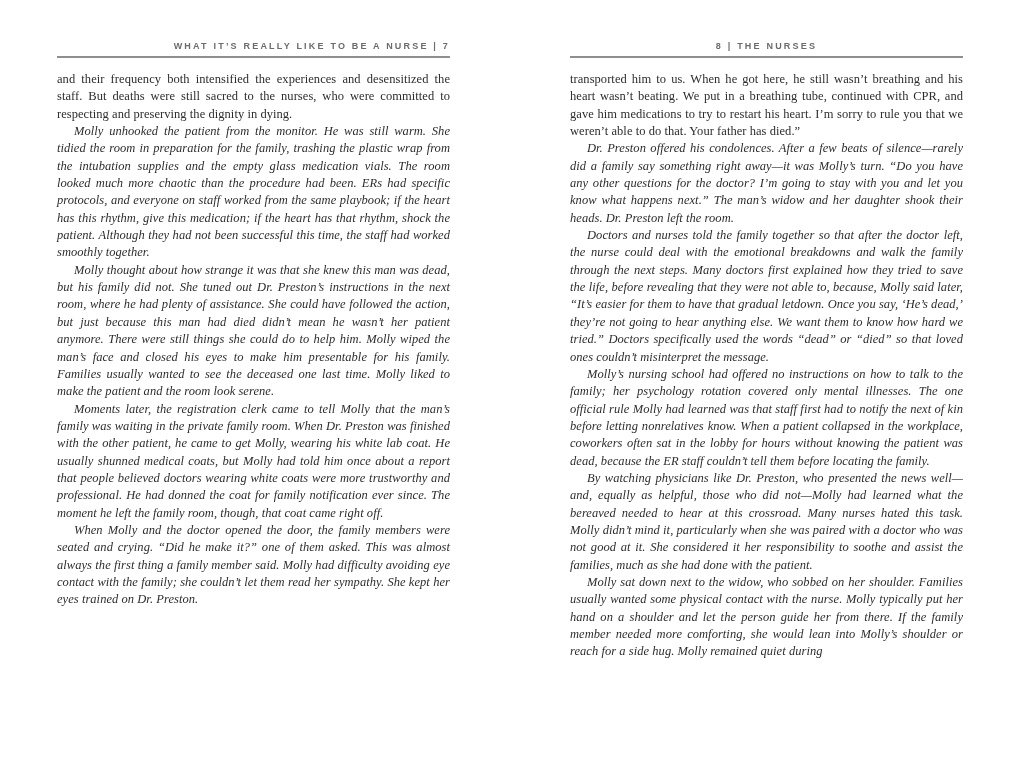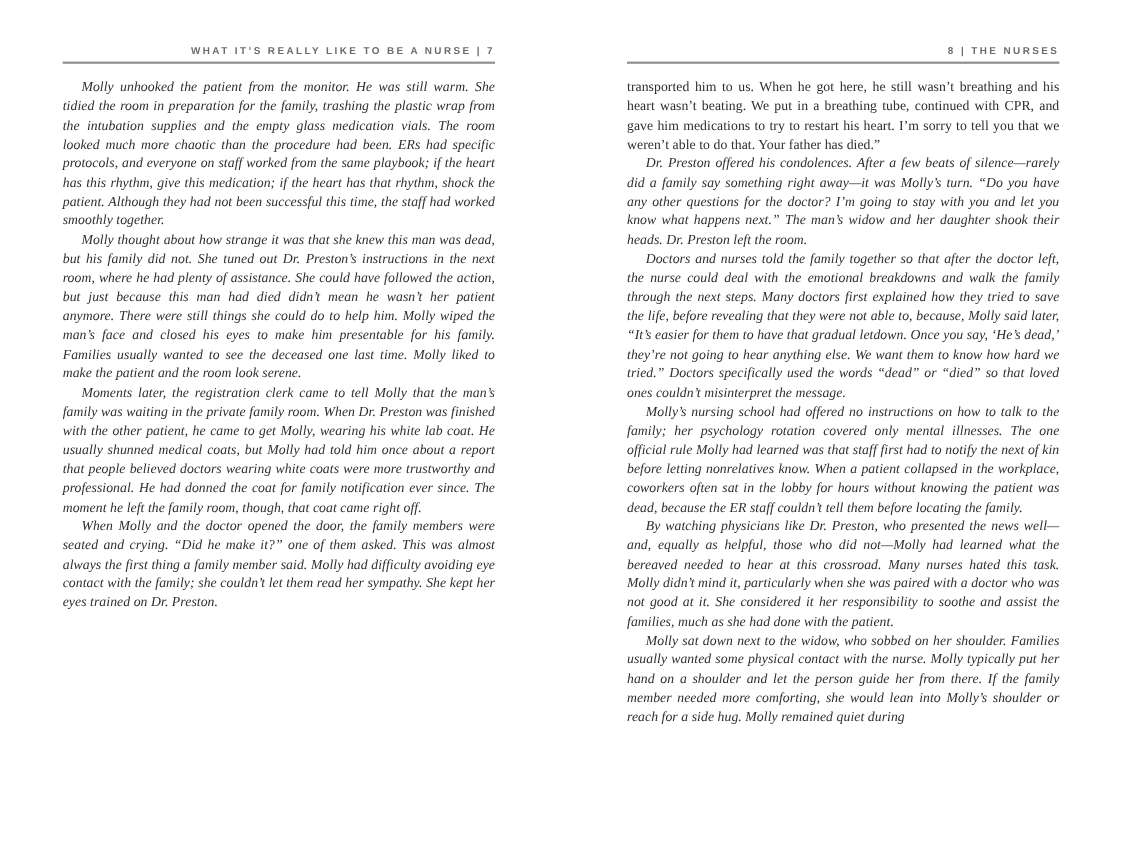--- a/index.html
+++ b/index.html
@@ -28,21 +28,21 @@
     display: block;
     margin-top: 41px;
     font-family: "Liberation Sans", sans-serif;
     font-size: 9px;
     font-weight: bold;
     letter-spacing: 2.2px;
     color: var(--header, #6b6b6b);
     white-space: nowrap;
   }
   .page-left .running-header  { text-align: right; }
-  .page-right .running-header { text-align: right; }
+  .page-right .running-header { text-align: center; }
 
   .header-rule {
     height: 2px;
     background: var(--rule, #8f8f8f);
     margin-top: 5px;
   }
 
   .body-text {
     margin-top: 13px;
     color: var(--text, #2d2d2d);
@@ -58,32 +58,33 @@
 </style>
 </head>
 <body>
 
 <div class="spread">
 
   <div class="page page-left">
     <span class="running-header">WHAT IT’S REALLY LIKE TO BE A NURSE | 7</span>
     <div class="header-rule"></div>
     <div class="body-text">
+      <p>and their frequency both intensified the experiences and desensitized the staff. But deaths were still sacred to the nurses, who were committed to respecting and preserving the dignity in dying.</p>
       <p class="indent">Molly unhooked the patient from the monitor. He was still warm. She tidied the room in preparation for the family, trashing the plastic wrap from the intubation supplies and the empty glass medication vials. The room looked much more chaotic than the procedure had been. ERs had specific protocols, and everyone on staff worked from the same playbook; if the heart has this rhythm, give this medication; if the heart has that rhythm, shock the patient. Although they had not been successful this time, the staff had worked smoothly together.</p>
       <p class="indent">Molly thought about how strange it was that she knew this man was dead, but his family did not. She tuned out Dr. Preston’s instructions in the next room, where he had plenty of assistance. She could have followed the action, but just because this man had died didn’t mean he wasn’t her patient anymore. There were still things she could do to help him. Molly wiped the man’s face and closed his eyes to make him presentable for his family. Families usually wanted to see the deceased one last time. Molly liked to make the patient and the room look serene.</p>
       <p class="indent">Moments later, the registration clerk came to tell Molly that the man’s family was waiting in the private family room. When Dr. Preston was finished with the other patient, he came to get Molly, wearing his white lab coat. He usually shunned medical coats, but Molly had told him once about a report that people believed doctors wearing white coats were more trustworthy and professional. He had donned the coat for family notification ever since. The moment he left the family room, though, that coat came right off.</p>
       <p class="indent">When Molly and the doctor opened the door, the family members were seated and crying. “Did he make it?” one of them asked. This was almost always the first thing a family member said. Molly had difficulty avoiding eye contact with the family; she couldn’t let them read her sympathy. She kept her eyes trained on Dr. Preston.</p>
     </div>
   </div>
 
   <div class="page page-right">
     <span class="running-header">8 | THE NURSES</span>
     <div class="header-rule"></div>
     <div class="body-text">
-      <p>transported him to us. When he got here, he still wasn’t breathing and his heart wasn’t beating. We put in a breathing tube, continued with CPR, and gave him medications to try to restart his heart. I’m sorry to tell you that we weren’t able to do that. Your father has died.”</p>
+      <p>transported him to us. When he got here, he still wasn’t breathing and his heart wasn’t beating. We put in a breathing tube, continued with CPR, and gave him medications to try to restart his heart. I’m sorry to rule you that we weren’t able to do that. Your father has died.”</p>
       <p class="indent">Dr. Preston offered his condolences. After a few beats of silence—rarely did a family say something right away—it was Molly’s turn. “Do you have any other questions for the doctor? I’m going to stay with you and let you know what happens next.” The man’s widow and her daughter shook their heads. Dr. Preston left the room.</p>
       <p class="indent">Doctors and nurses told the family together so that after the doctor left, the nurse could deal with the emotional breakdowns and walk the family through the next steps. Many doctors first explained how they tried to save the life, before revealing that they were not able to, because, Molly said later, “It’s easier for them to have that gradual letdown. Once you say, ‘He’s dead,’ they’re not going to hear anything else. We want them to know how hard we tried.” Doctors specifically used the words “dead” or “died” so that loved ones couldn’t misinterpret the message.</p>
       <p class="indent">Molly’s nursing school had offered no instructions on how to talk to the family; her psychology rotation covered only mental illnesses. The one official rule Molly had learned was that staff first had to notify the next of kin before letting nonrelatives know. When a patient collapsed in the workplace, coworkers often sat in the lobby for hours without knowing the patient was dead, because the ER staff couldn’t tell them before locating the family.</p>
       <p class="indent">By watching physicians like Dr. Preston, who presented the news well—and, equally as helpful, those who did not—Molly had learned what the bereaved needed to hear at this crossroad. Many nurses hated this task. Molly didn’t mind it, particularly when she was paired with a doctor who was not good at it. She considered it her responsibility to soothe and assist the families, much as she had done with the patient.</p>
       <p class="indent">Molly sat down next to the widow, who sobbed on her shoulder. Families usually wanted some physical contact with the nurse. Molly typically put her hand on a shoulder and let the person guide her from there. If the family member needed more comforting, she would lean into Molly’s shoulder or reach for a side hug. Molly remained quiet during</p>
     </div>
   </div>
 
 </div>
 

